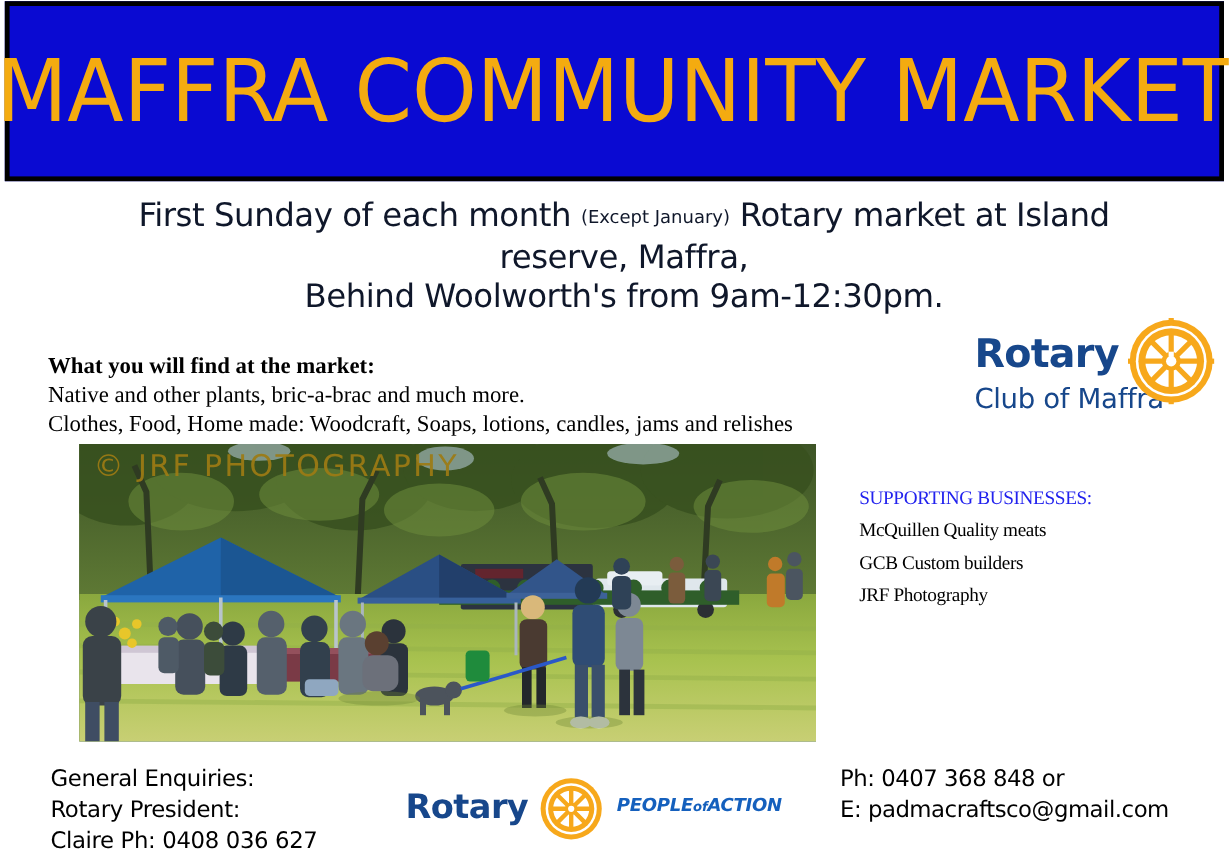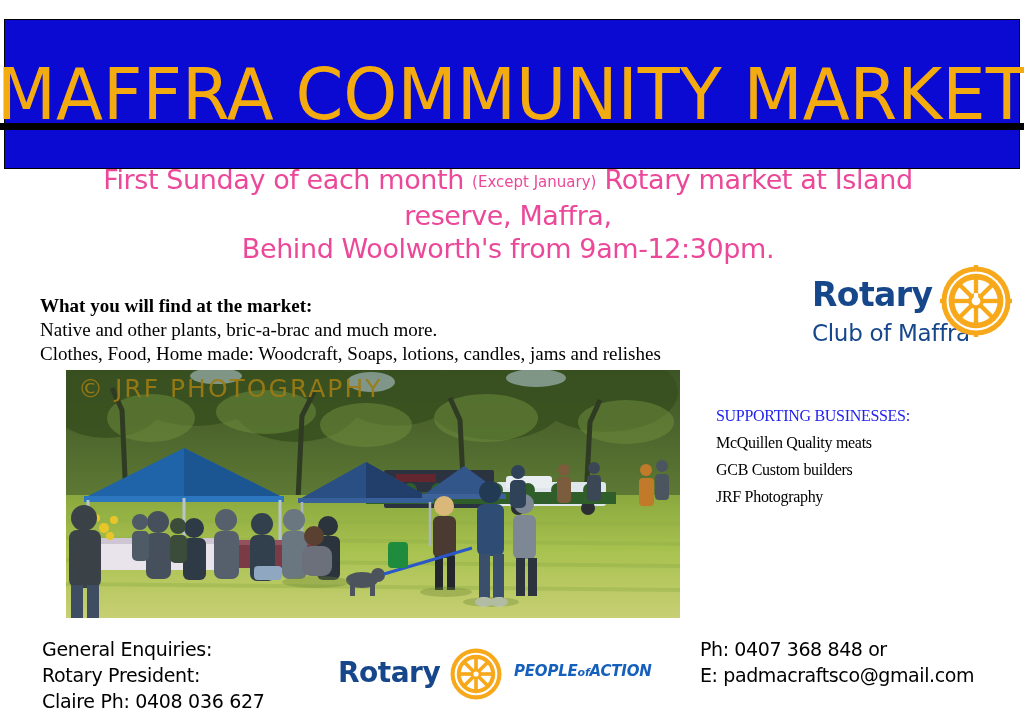--- a/index.html
+++ b/index.html
@@ -19,51 +19,50 @@
     position: relative;
     width: 1024px;
     height: 713px;
     background: #ffffff;
   }
 
   
   .banner {
     position: absolute;
     left: 4px;
-    top: 19px;
+    top: 1px;
     width: 1016px;
     height: 150px;
     background: #0a0ad2;
-    border: 1px solid #000000;
+    border: 4px solid #000000;
     box-sizing: border-box;
     display: flex;
     align-items: center;
     justify-content: center;
-    text-decoration: underline;
   }
   .banner-title {
     color: #f4ab10;
     font-family: "Liberation Sans Narrow", "DejaVu Sans Condensed", "Liberation Sans", sans-serif;
     font-size: 72px;
     font-weight: 400;
     letter-spacing: 0px;
     line-height: 1;
     white-space: nowrap;
     transform: scaleX(1.06);
     transform-origin: center;
   }
 
   
   .subtitle-block {
     position: absolute;
-    left: 56px;
+    left: 68px;
     top: 163px;
     width: 904px;
     text-align: center;
-    color: #ec4899;
+    color: #0f172a;
     font-family: "DejaVu Sans", sans-serif;
     font-size: 27px;
     line-height: 33px;
     font-weight: 400;
     letter-spacing: -0.4px;
   }
   .subtitle-line { display: block; }
   .except-note {
     font-size: 15px;
     letter-spacing: 0px;

